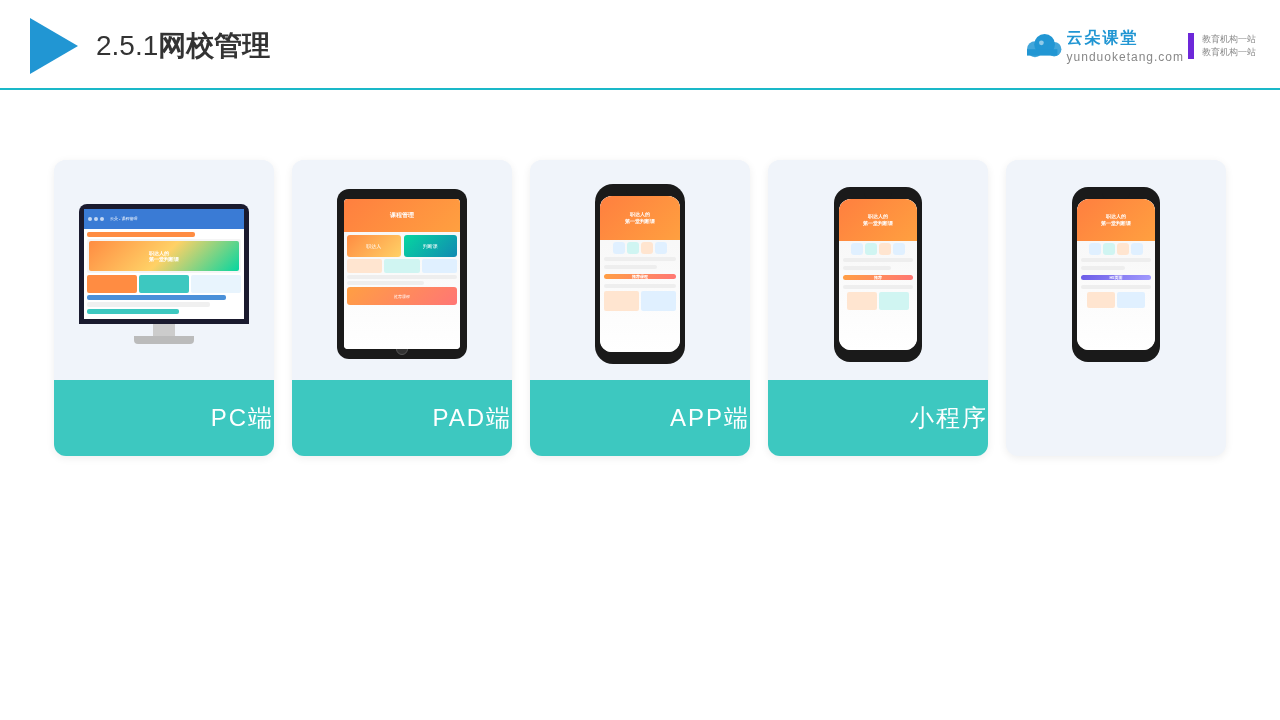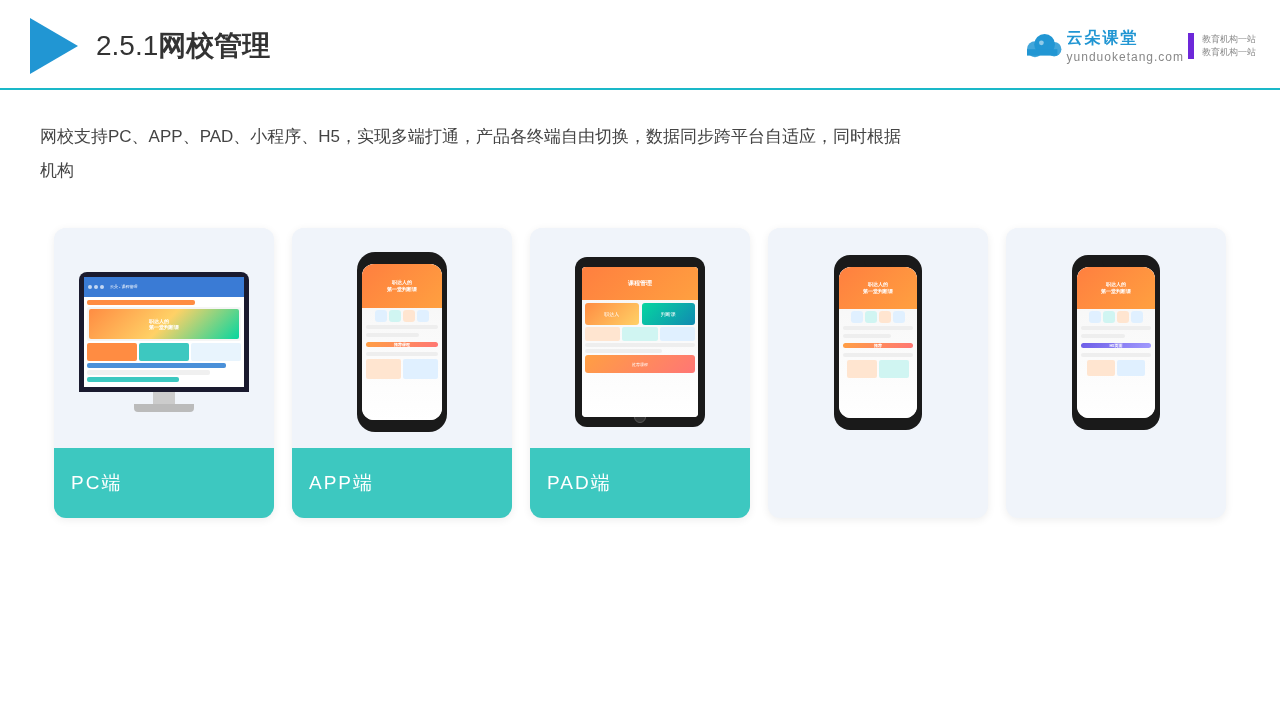--- a/index.html
+++ b/index.html
@@ -106,23 +106,23 @@
       display: flex;
       align-items: center;
       justify-content: center;
       padding: 18px 16px 10px;
       background: #f0f4fa;
     }
 
     .card-label {
       background: #3dc8c0;
       color: #fff;
-      text-align: left;
-      font-size: 19px;
-      padding: 22px 17px;
+      text-align: right;
+      font-size: 24px;
+      padding: 22px 0;
       letter-spacing: 2px;
     }
 
     
     
     .pc-monitor {
       display: flex;
       flex-direction: column;
       align-items: center;
     }
@@ -350,21 +350,20 @@
       </div>
       <div style="display:flex;flex-direction:column;align-items:center;border-left:6px solid #6d28d9;padding-left:8px;margin-left:4px;">
         <span class="cloud-slogan">教育机构一站</span>
         <span class="cloud-slogan">教育机构一站</span>
       </div>
     </div>
   </div>
 </div>
 
 <div class="description">
-  <div>网校支持PC、APP、PAD、小程序、H5，实现多端打通，产品各终端自由切换，数据同步跨平台自适应，同时根据机构</div>
 </div>
 
 <div class="cards-container">
 
   <div class="card">
     <div class="card-image-area">
       <div class="pc-monitor">
         <div class="monitor-frame">
           <div class="monitor-screen-content">
             <div class="monitor-screen-top-bar">
@@ -393,54 +392,20 @@
         </div>
         <div class="monitor-stand-neck"></div>
         <div class="monitor-stand-base"></div>
       </div>
     </div>
     <div class="card-label">PC端</div>
   </div>
 
   <div class="card">
     <div class="card-image-area">
-      <div class="phone-frame">
-        <div class="phone-notch"></div>
-        <div class="phone-screen">
-          <div class="screen-content-mockup">
-            <div class="screen-top-orange">
-              <span class="screen-top-text">职达人的<br>第一堂判断课</span>
-            </div>
-            <div class="screen-middle">
-              <div class="screen-row-icons">
-                <div class="screen-icon-box"></div>
-                <div class="screen-icon-box teal"></div>
-                <div class="screen-icon-box orange"></div>
-                <div class="screen-icon-box"></div>
-              </div>
-              <div class="screen-text-bar"></div>
-              <div class="screen-text-bar" style="width:70%"></div>
-              <div class="screen-banner">
-                <span class="screen-banner-text">推荐课程</span>
-              </div>
-              <div class="screen-text-bar"></div>
-              <div class="screen-row-icons">
-                <div class="screen-icon-box" style="width:35px;height:20px;background:#ffe5d0;border-radius:2px;"></div>
-                <div class="screen-icon-box" style="width:35px;height:20px;background:#e0f0ff;border-radius:2px;"></div>
-              </div>
-            </div>
-          </div>
-        </div>
-      </div>
-    </div>
-    <div class="card-label">APP端</div>
-  </div>
-
-  <div class="card">
-    <div class="card-image-area">
       <div class="tablet-frame">
         <div class="tablet-home-btn"></div>
         <div class="tablet-screen">
           <div class="screen-content-mockup">
             <div class="screen-top-orange" style="height:22%">
               <span class="screen-top-text" style="font-size:6px;">课程管理</span>
             </div>
             <div style="padding:3px;display:flex;flex-direction:column;gap:2px;">
               <div style="display:flex;gap:3px;">
                 <div style="flex:1;height:22px;background:linear-gradient(135deg,#ff8c42,#ffd166);border-radius:3px;display:flex;align-items:center;justify-content:center;">
@@ -463,68 +428,103 @@
             </div>
           </div>
         </div>
       </div>
     </div>
     <div class="card-label">PAD端</div>
   </div>
 
   <div class="card">
     <div class="card-image-area">
-      <div class="phone-frame small">
+      <div class="phone-frame">
         <div class="phone-notch"></div>
         <div class="phone-screen">
           <div class="screen-content-mockup">
             <div class="screen-top-orange">
               <span class="screen-top-text">职达人的<br>第一堂判断课</span>
             </div>
             <div class="screen-middle">
               <div class="screen-row-icons">
                 <div class="screen-icon-box"></div>
                 <div class="screen-icon-box teal"></div>
                 <div class="screen-icon-box orange"></div>
                 <div class="screen-icon-box"></div>
               </div>
               <div class="screen-text-bar"></div>
-              <div class="screen-text-bar" style="width:65%"></div>
+              <div class="screen-text-bar" style="width:70%"></div>
               <div class="screen-banner">
-                <span class="screen-banner-text">推荐</span>
+                <span class="screen-banner-text">推荐课程</span>
               </div>
               <div class="screen-text-bar"></div>
               <div class="screen-row-icons">
-                <div class="screen-icon-box" style="width:30px;height:18px;background:#ffe5d0;border-radius:2px;"></div>
-                <div class="screen-icon-box" style="width:30px;height:18px;background:#d0f5f2;border-radius:2px;"></div>
+                <div class="screen-icon-box" style="width:35px;height:20px;background:#ffe5d0;border-radius:2px;"></div>
+                <div class="screen-icon-box" style="width:35px;height:20px;background:#e0f0ff;border-radius:2px;"></div>
               </div>
             </div>
           </div>
         </div>
       </div>
     </div>
+    <div class="card-label">APP端</div>
   </div>
 
   <div class="card">
     <div class="card-image-area">
       <div class="phone-frame small">
         <div class="phone-notch"></div>
         <div class="phone-screen">
           <div class="screen-content-mockup">
             <div class="screen-top-orange">
               <span class="screen-top-text">职达人的<br>第一堂判断课</span>
             </div>
             <div class="screen-middle">
               <div class="screen-row-icons">
                 <div class="screen-icon-box"></div>
                 <div class="screen-icon-box teal"></div>
                 <div class="screen-icon-box orange"></div>
                 <div class="screen-icon-box"></div>
               </div>
               <div class="screen-text-bar"></div>
+              <div class="screen-text-bar" style="width:65%"></div>
+              <div class="screen-banner">
+                <span class="screen-banner-text">推荐</span>
+              </div>
+              <div class="screen-text-bar"></div>
+              <div class="screen-row-icons">
+                <div class="screen-icon-box" style="width:30px;height:18px;background:#ffe5d0;border-radius:2px;"></div>
+                <div class="screen-icon-box" style="width:30px;height:18px;background:#d0f5f2;border-radius:2px;"></div>
+              </div>
+            </div>
+          </div>
+        </div>
+      </div>
+    </div>
+    <div class="card-label">小程序</div>
+  </div>
+
+  <div class="card">
+    <div class="card-image-area">
+      <div class="phone-frame small">
+        <div class="phone-notch"></div>
+        <div class="phone-screen">
+          <div class="screen-content-mockup">
+            <div class="screen-top-orange">
+              <span class="screen-top-text">职达人的<br>第一堂判断课</span>
+            </div>
+            <div class="screen-middle">
+              <div class="screen-row-icons">
+                <div class="screen-icon-box"></div>
+                <div class="screen-icon-box teal"></div>
+                <div class="screen-icon-box orange"></div>
+                <div class="screen-icon-box"></div>
+              </div>
+              <div class="screen-text-bar"></div>
               <div class="screen-text-bar" style="width:60%"></div>
               <div class="screen-banner" style="background:linear-gradient(135deg,#6c5ce7,#a29bfe);">
                 <span class="screen-banner-text">H5页面</span>
               </div>
               <div class="screen-text-bar"></div>
               <div class="screen-row-icons">
                 <div class="screen-icon-box" style="width:28px;height:16px;background:#ffe5d0;border-radius:2px;"></div>
                 <div class="screen-icon-box" style="width:28px;height:16px;background:#e0f0ff;border-radius:2px;"></div>
               </div>
             </div>

